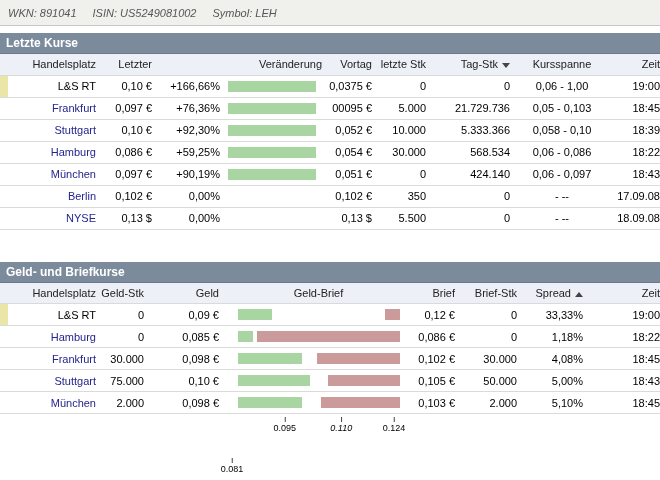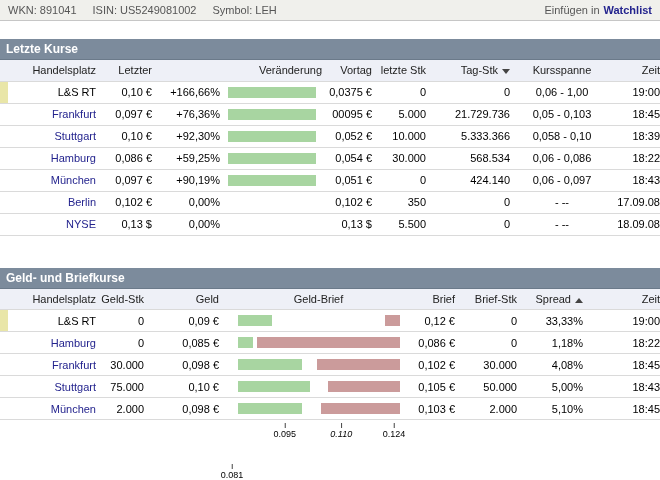--- a/index.html
+++ b/index.html
@@ -7,28 +7,28 @@
     --link:#24248e; --titlebar:#7c8b9c; --headrow:#eef0f7;
     --green:#a8d5a1; --red:#cb9b9b; --marker:#e9e6a8;
   }
   body {
     width: 660px; height: 480px; overflow: hidden;
     background:#fff; color:#000;
     font-family: "Liberation Sans", sans-serif; font-size: 11px;
   }
   
   .topbar {
-    height: 21px; background:#f0f0ec; border-bottom:1px solid #c6c6c6;
+    height: 26px; background:#f0f0ec; border-bottom:1px solid #c6c6c6;
     display:flex; justify-content:space-between; align-items:center;
-    padding:0 8px; color:#565656;
+    padding:0 8px; color:#565656;font-style:italic;
   }
   .topbar .grp { margin-right: 16px; white-space: nowrap; }
   .topbar a { color: var(--link); font-weight: bold; text-decoration: none; margin-left: 4px; cursor: pointer; }
   
-  section.quotes { margin-top: 18px; }
+  section.quotes { margin-top: 7px; }
   section.quotes.second { margin-top: 32px; }
   .title {
     height: 21px; line-height: 21px; background: var(--titlebar);
     border-bottom: 1px solid #6b7a8a;
     color:#fff; font-weight:bold; font-size:12px; padding-left:6px;
   }
   table { width: 660px; border-collapse: collapse; table-layout: fixed; font-size: 11px; }
   thead th {
     height: 21px; background: var(--headrow); font-weight: normal; color:#222;
     white-space: nowrap; cursor: pointer;
@@ -62,23 +62,20 @@
          border-right:4px solid transparent; margin-left:4px; }
   .arr.down { border-top:5px solid #444; }
   .arr.up   { border-bottom:5px solid #444; }
 </style>
 </head>
 <body>
 
 <div class="topbar">
   <div>
     <span class="grp"><span>WKN:</span> <span>891041</span></span><span class="grp"><span>ISIN:</span> <span>US5249081002</span></span><span class="grp"><span>Symbol:</span> <span>LEH</span></span>
-  </div>
-  <div>
-    <span>Einfügen in</span><a href="#">Watchlist</a>
   </div>
 </div>
 
 <section class="quotes">
   <div class="title">Letzte Kurse</div>
   <table>
     <colgroup>
       <col style="width:8px">
         <col style="width:88px">
         <col style="width:58px">

